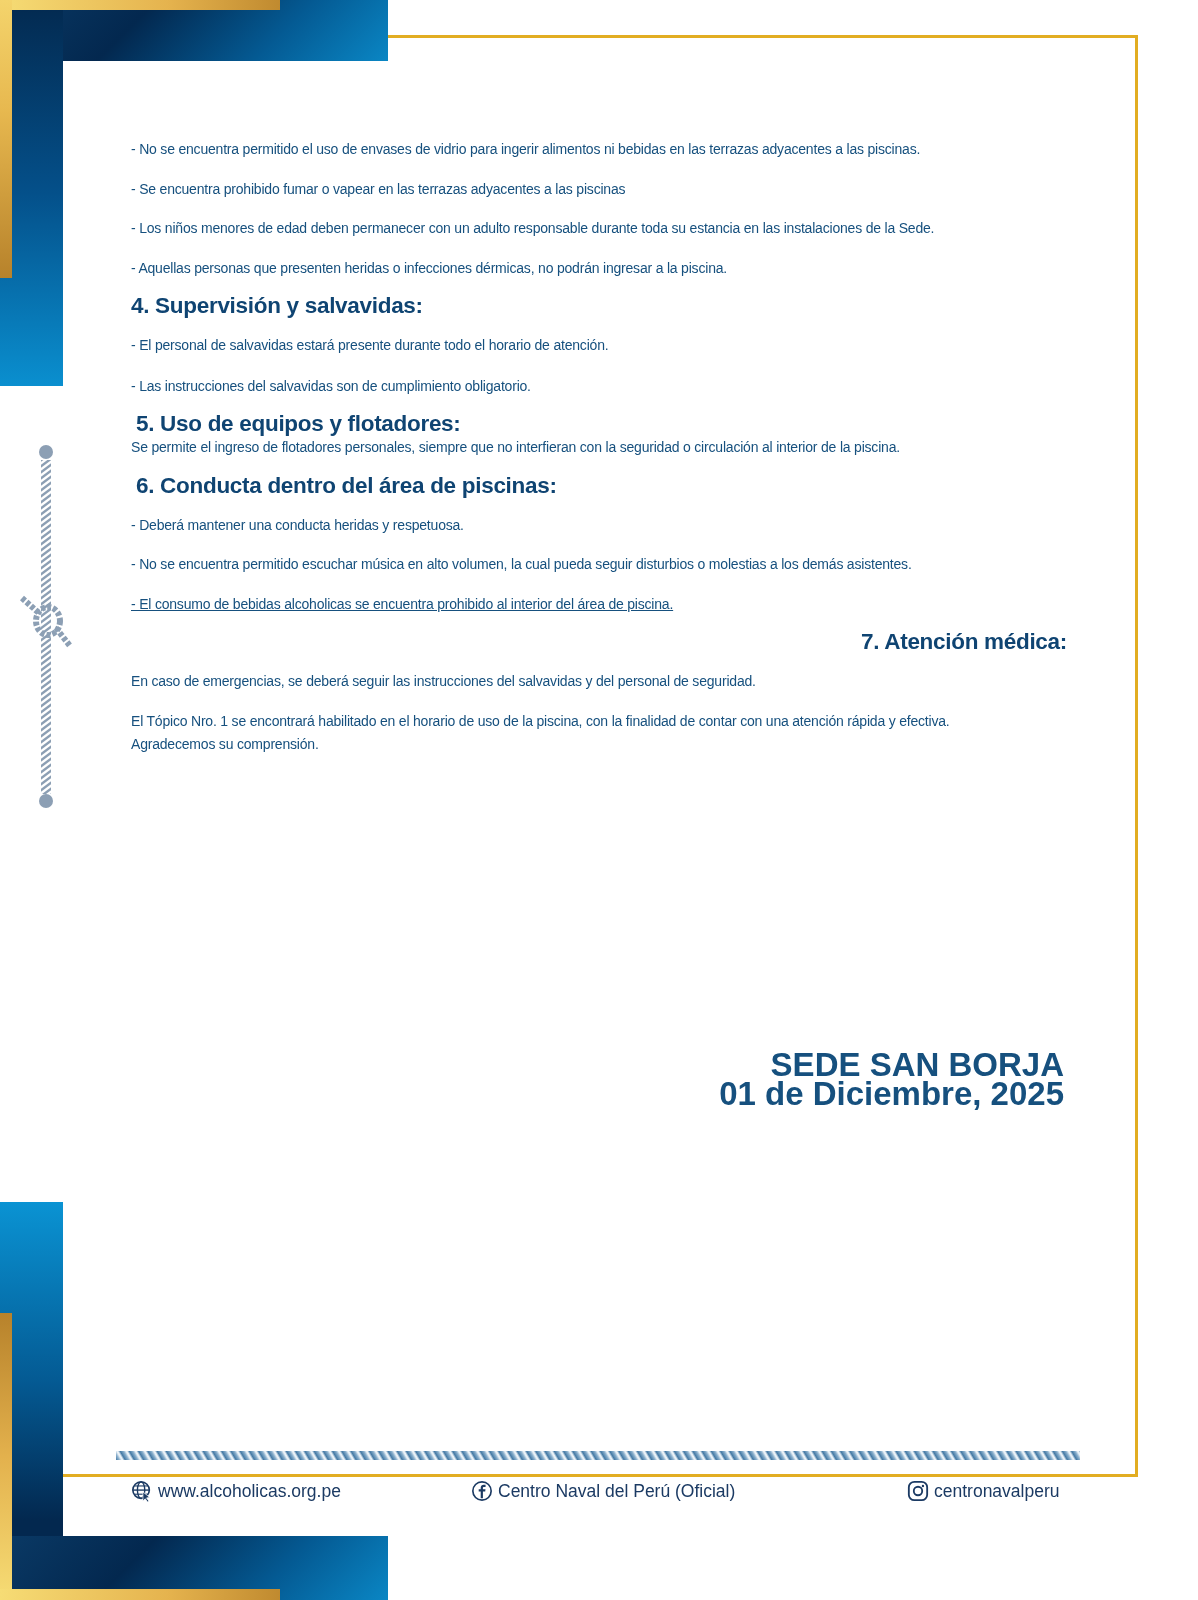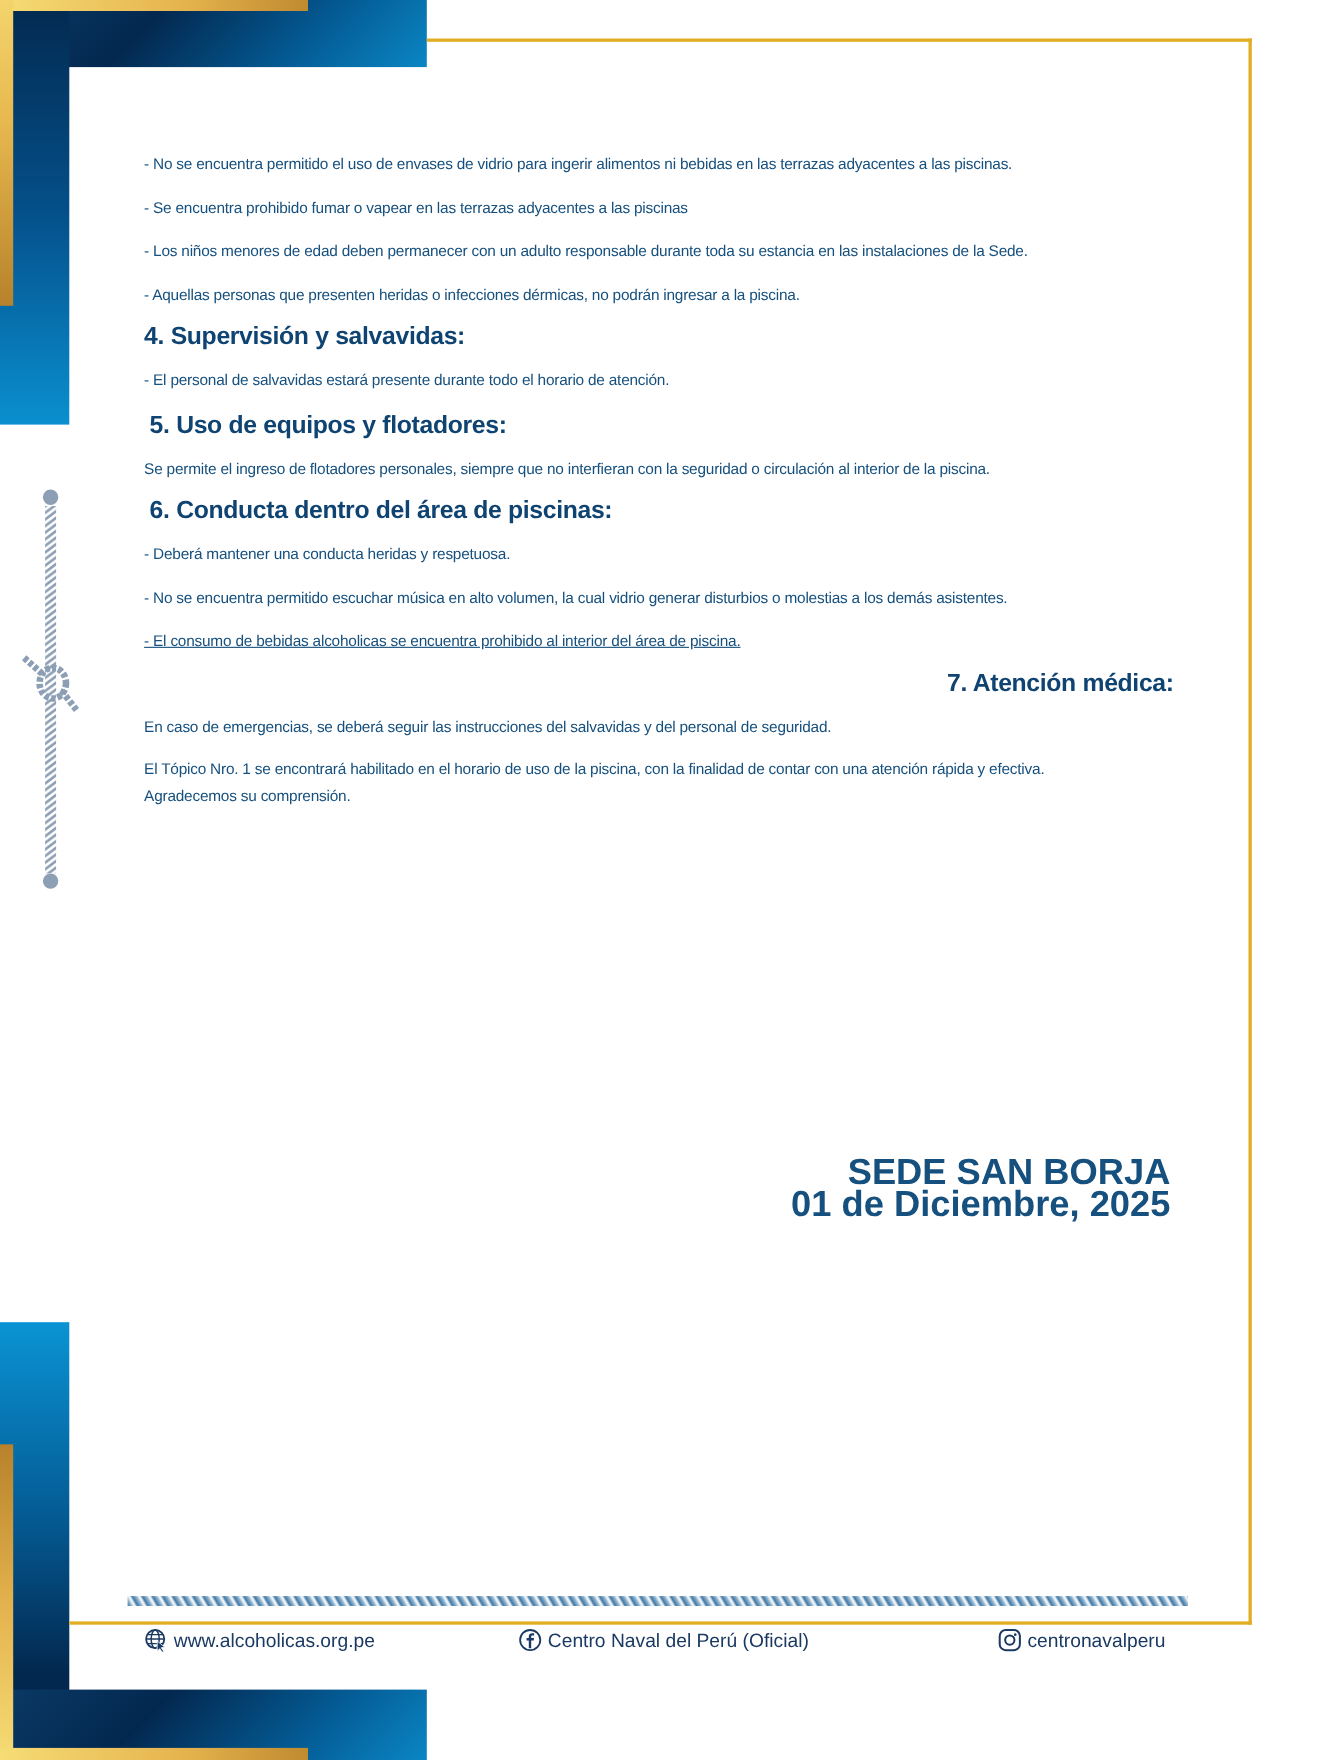--- a/index.html
+++ b/index.html
@@ -68,27 +68,28 @@
 </div>
 
 <div class="content">
   <p class="para" style="margin-bottom:16px;">- No se encuentra permitido el uso de envases de vidrio para ingerir alimentos ni bebidas en las terrazas adyacentes a las piscinas.</p>
   <p class="para" style="margin-bottom:16px;text-align:left;">- Se encuentra prohibido fumar o vapear en las terrazas adyacentes a las piscinas</p>
   <p class="para" style="margin-bottom:16px;">- Los niños menores de edad deben permanecer con un adulto responsable durante toda su estancia en las instalaciones de la Sede.</p>
   <p class="para" style="margin-bottom:14px;">- Aquellas personas que presenten heridas o infecciones dérmicas, no podrán ingresar a la piscina.</p>
 
   <p class="heading" style="margin-bottom:16px;">4. Supervisión y salvavidas:</p>
   <p class="para" style="margin-bottom:17px;text-align:left;">- El personal de salvavidas estará presente durante todo el horario de atención.</p>
+  <p class="para" style="margin-bottom:14px;text-align:left;">- Las instrucciones del salvavidas son de cumplimiento obligatorio.</p>
 
-  <p class="heading" style="margin-bottom:16px;padding-left:5px;">5. Uso de equipos y flotadores:</p>
+  <p class="heading" style="padding-left:5px;">5. Uso de equipos y flotadores:</p>
   <p class="para" style="margin-bottom:14px;">Se permite el ingreso de flotadores personales, siempre que no interfieran con la seguridad o circulación al interior de la piscina.</p>
 
   <p class="heading" style="margin-bottom:16px;padding-left:5px;">6. Conducta dentro del área de piscinas:</p>
   <p class="para" style="margin-bottom:16px;text-align:left;">- Deberá mantener una conducta heridas y respetuosa.</p>
-  <p class="para" style="margin-bottom:16px;">- No se encuentra permitido escuchar música en alto volumen, la cual vidrio generar disturbios o molestias a los demás asistentes.</p>
+  <p class="para" style="margin-bottom:16px;">- No se encuentra permitido escuchar música en alto volumen, la cual pueda seguir disturbios o molestias a los demás asistentes.</p>
   <p class="para" style="margin-bottom:14px;text-decoration:underline;">- El consumo de bebidas alcoholicas se encuentra prohibido al interior del área de piscina.</p>
 
   <p class="heading" style="margin-bottom:16px;padding-left:5px;text-align:right;">7. Atención médica:</p>
   <p class="para" style="margin-bottom:16px;">En caso de emergencias, se deberá seguir las instrucciones del salvavidas y del personal de seguridad.</p>
   <p class="para" style="">El Tópico Nro. 1 se encontrará habilitado en el horario de uso de la piscina, con la finalidad de contar con una atención rápida y efectiva.</p>
 
   <p class="para" style="text-align:left;">Agradecemos su comprensión.</p>
 </div>
 
 <div class="signature">

